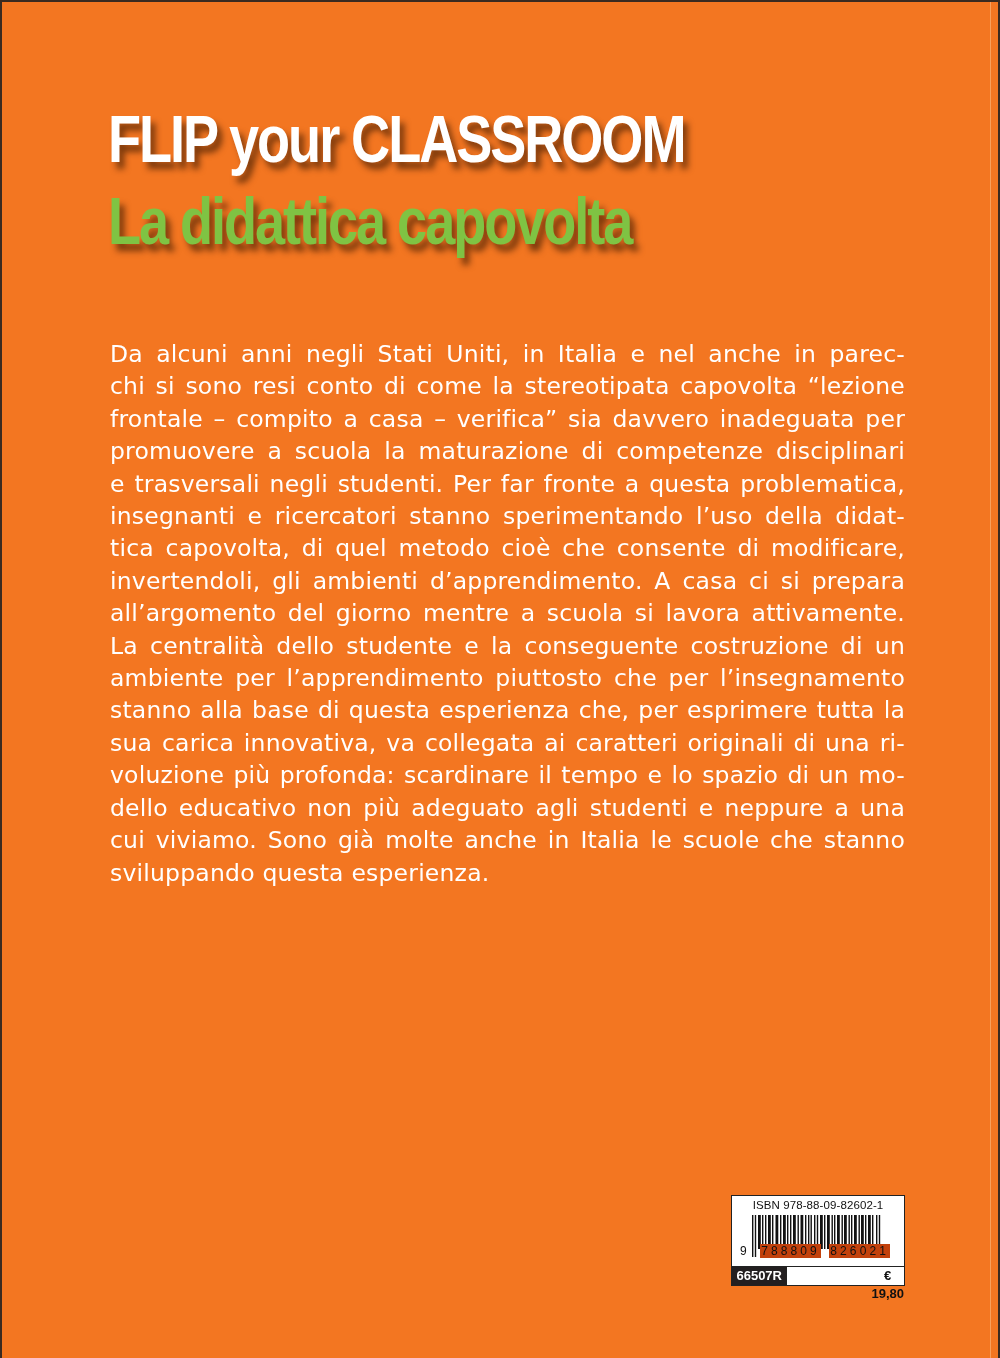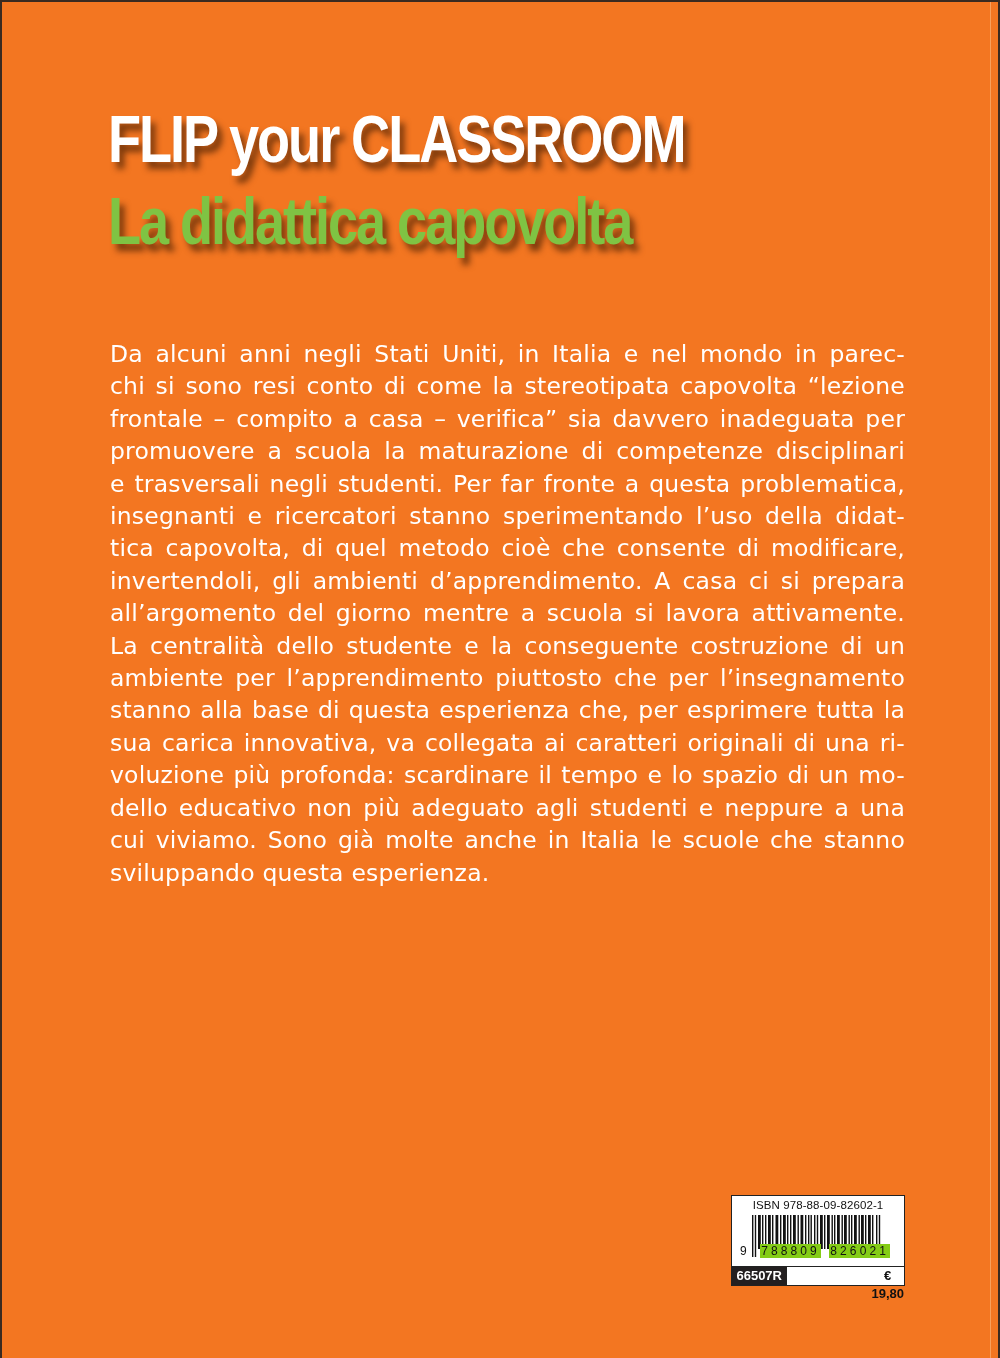--- a/index.html
+++ b/index.html
@@ -108,21 +108,21 @@
       position: absolute;
       left: 8px;
       top: 48px;
       font-family: "Liberation Sans", sans-serif;
       font-size: 12px;
       color: #111;
       letter-spacing: 3.1px;
       white-space: nowrap;
     }
     .digit-group {
-      background: #84cc16;
+      background: #c2410c;
       padding: 0 1px;
     }
     .label-row {
       position: absolute;
       left: 0;
       bottom: 0;
       width: 172px;
       height: 18px;
       display: flex;
       border-top: 1px solid #222;
@@ -156,21 +156,21 @@
 
 <div class="cover">
   <div class="inner-line"></div>
 
   <div class="title-block">
     <div class="title-line title-white">FLIP your CLASSROOM</div>
     <div class="title-line title-green">La didattica capovolta</div>
   </div>
 
   <div class="body-text">
-    <span class="body-line">Da alcuni anni negli Stati Uniti, in Italia e nel mondo in parec-</span>
+    <span class="body-line">Da alcuni anni negli Stati Uniti, in Italia e nel anche in parec-</span>
     <span class="body-line">chi si sono resi conto di come la stereotipata capovolta “lezione</span>
     <span class="body-line">frontale – compito a casa – verifica” sia davvero inadeguata per</span>
     <span class="body-line">promuovere a scuola la maturazione di competenze disciplinari</span>
     <span class="body-line">e trasversali negli studenti. Per far fronte a questa problematica,</span>
     <span class="body-line">insegnanti e ricercatori stanno sperimentando l’uso della didat-</span>
     <span class="body-line">tica capovolta, di quel metodo cioè che consente di modificare,</span>
     <span class="body-line">invertendoli, gli ambienti d’apprendimento. A casa ci si prepara</span>
     <span class="body-line">all’argomento del giorno mentre a scuola si lavora attivamente.</span>
     <span class="body-line">La centralità dello studente e la conseguente costruzione di un</span>
     <span class="body-line">ambiente per l’apprendimento piuttosto che per l’insegnamento</span>

